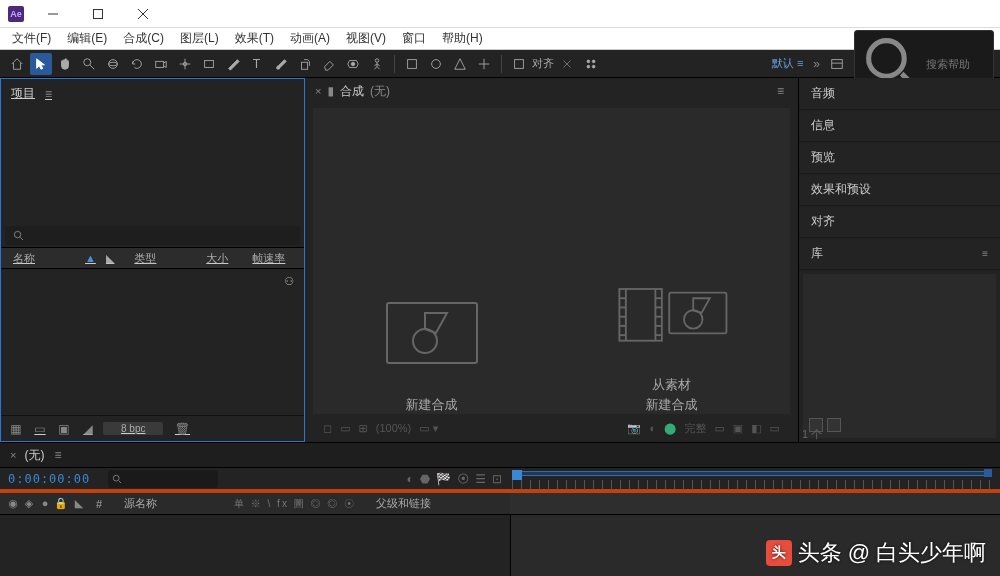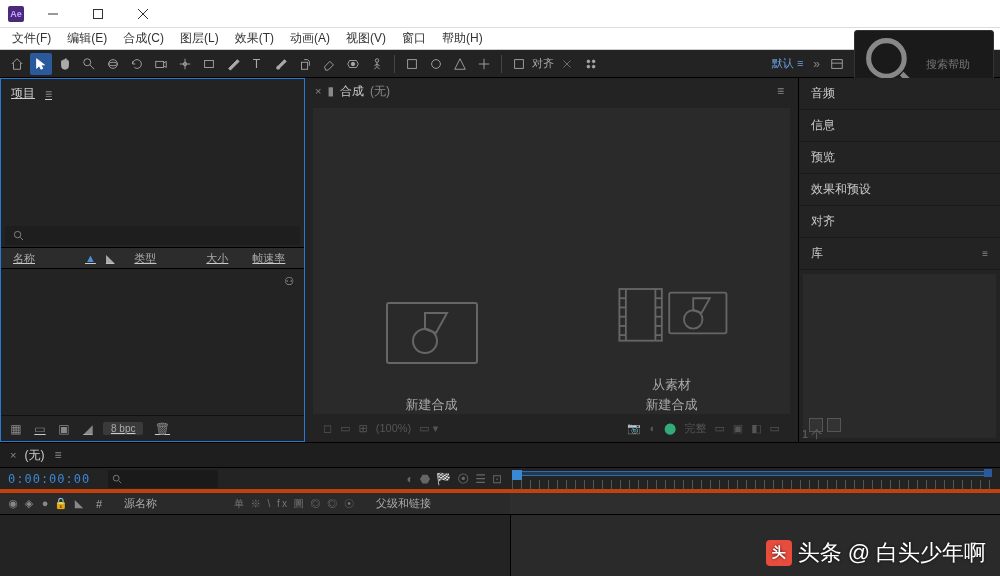--- a/index.html
+++ b/index.html
@@ -38,21 +38,21 @@
 .col-h { padding: 0 4px; }
 .col-h.name { width: 70px; }
 .col-h.sort { color: #4a90d9; }
 .col-h.type { margin-left: 10px; }
 .col-h.size { margin-left: 40px; }
 .col-h.fps { margin-left: 14px; }
 .project-content { flex: 1; background: #232323; position: relative; }
 .project-content .tree-icon { position: absolute; right: 10px; top: 6px; color: #aaa; font-size: 11px; }
 .project-footer { height: 26px; background: #232323; border-top: 1px solid #111; display: flex; align-items: center; padding: 0 6px; gap: 6px; }
 .pf-icon { width: 18px; height: 18px; display: flex; align-items: center; justify-content: center; color: #888; }
-.bpc-chip { background: #3a3a3a; color: #aaa; font-size: 10px; padding: 1px 8px; border-radius: 2px; }
+.bpc-chip { background: #3a3a3a; color: #aaa; font-size: 10px; padding: 1px 18px; border-radius: 2px; }
 .trash { margin-left: 4px; }
 
 .center-col { flex: 1; display: flex; flex-direction: column; background: #232323; }
 .comp-tab { height: 26px; display: flex; align-items: center; padding: 0 10px; gap: 6px; background: #232323; }
 .comp-tab .x { color: #888; font-size: 11px; }
 .comp-tab .lock { color: #888; }
 .comp-name { color: #ccc; font-size: 12px; }
 .comp-none { color: #888; }
 .comp-tab .ham2 { margin-left: auto; color: #888; margin-right: 4px; }
 .viewer { flex: 1; background: #2a2a2a; margin: 4px 8px 0 8px; display: flex; align-items: flex-end; justify-content: center; gap: 60px; }

